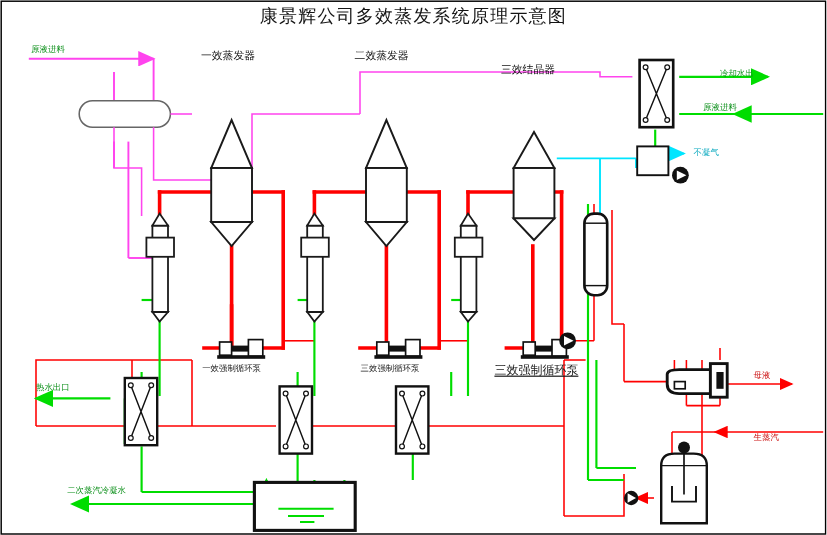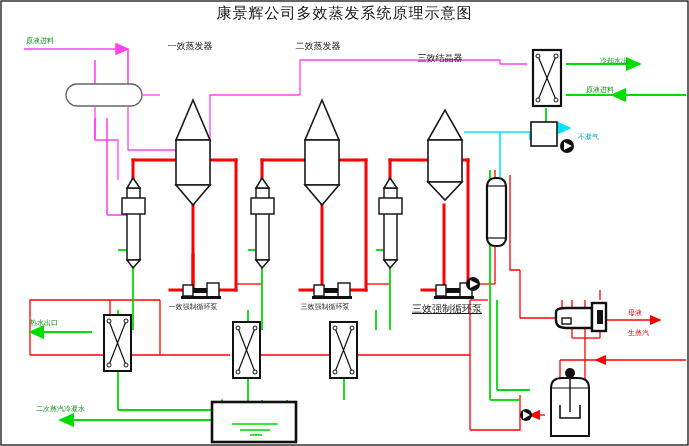--- a/index.html
+++ b/index.html
@@ -318,19 +318,19 @@
   <div class="lbl lbl-eq c" style="left:318px;top:40px;">二效蒸发器</div>
   <div class="lbl lbl-eq c" style="left:440px;top:40px;margin-top:12px;">三效结晶器</div>
 
   <div class="lbl c" style="left:193px;top:302px;font-size:7px;">一效强制循环泵</div>
   <div class="lbl c" style="left:325px;top:302px;font-size:7px;">三效强制循环泵</div>
   <div class="lbl c" style="left:447px;top:302px;font-size:10px;text-decoration:underline;">三效强制循环泵</div>
 
   <div class="lbl lbl-g" style="left:26px;top:36px;">原液进料</div>
   <div class="lbl lbl-g" style="left:586px;top:56px;margin-left:14px;">冷却水出</div>
   <div class="lbl lbl-g" style="left:586px;top:85px;">原液进料</div>
-  <div class="lbl lbl-cy" style="left:578px;top:132px;">不凝气</div>
+  <div class="lbl lbl-cy" style="left:578px;top:122px;">不凝气</div>
   <div class="lbl lbl-g" style="left:30px;top:318px;">热水出口</div>
-  <div class="lbl lbl-g" style="left:36px;top:404px;text-align:center;">二次蒸汽冷凝水</div>
+  <div class="lbl lbl-g" style="left:56px;top:404px;text-align:center;">二次蒸汽冷凝水</div>
   <div class="lbl lbl-r" style="left:628px;top:308px;">母液</div>
-  <div class="lbl lbl-r" style="left:628px;top:328px;">生蒸汽</div>
+  <div class="lbl lbl-r" style="left:628px;top:360px;">生蒸汽</div>
 
 </div>
 
 </body></html>

